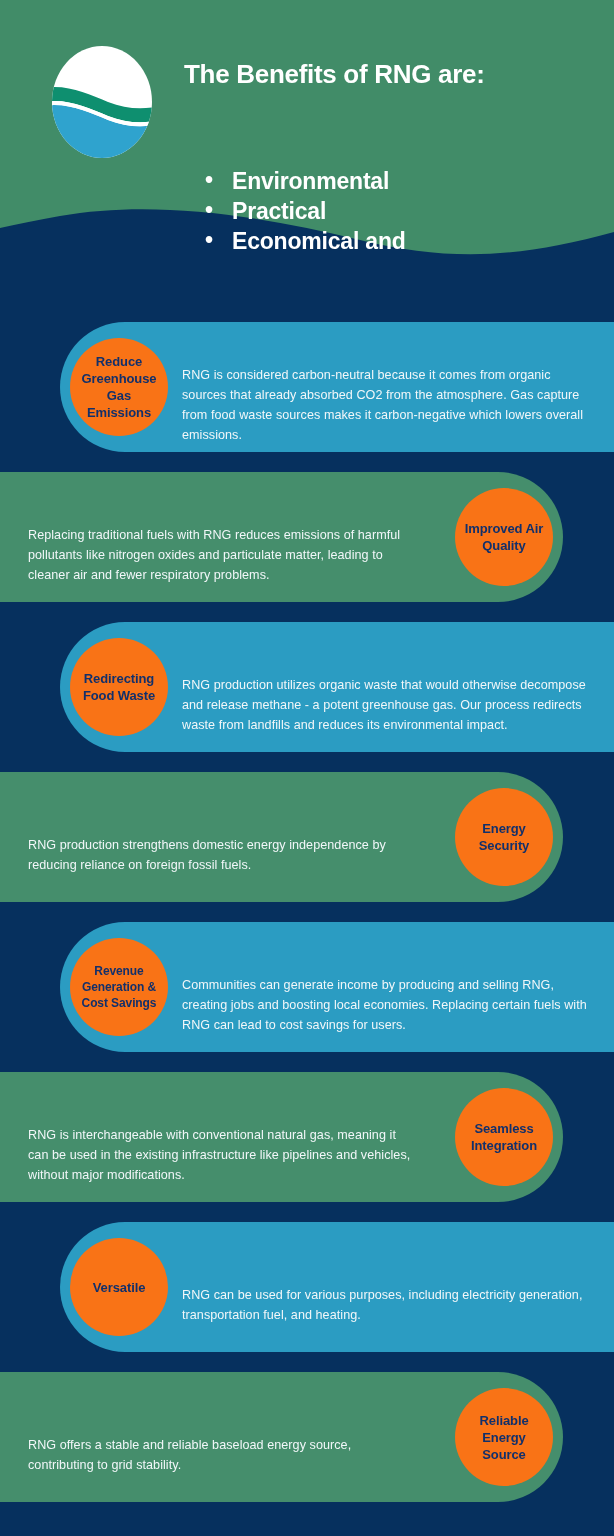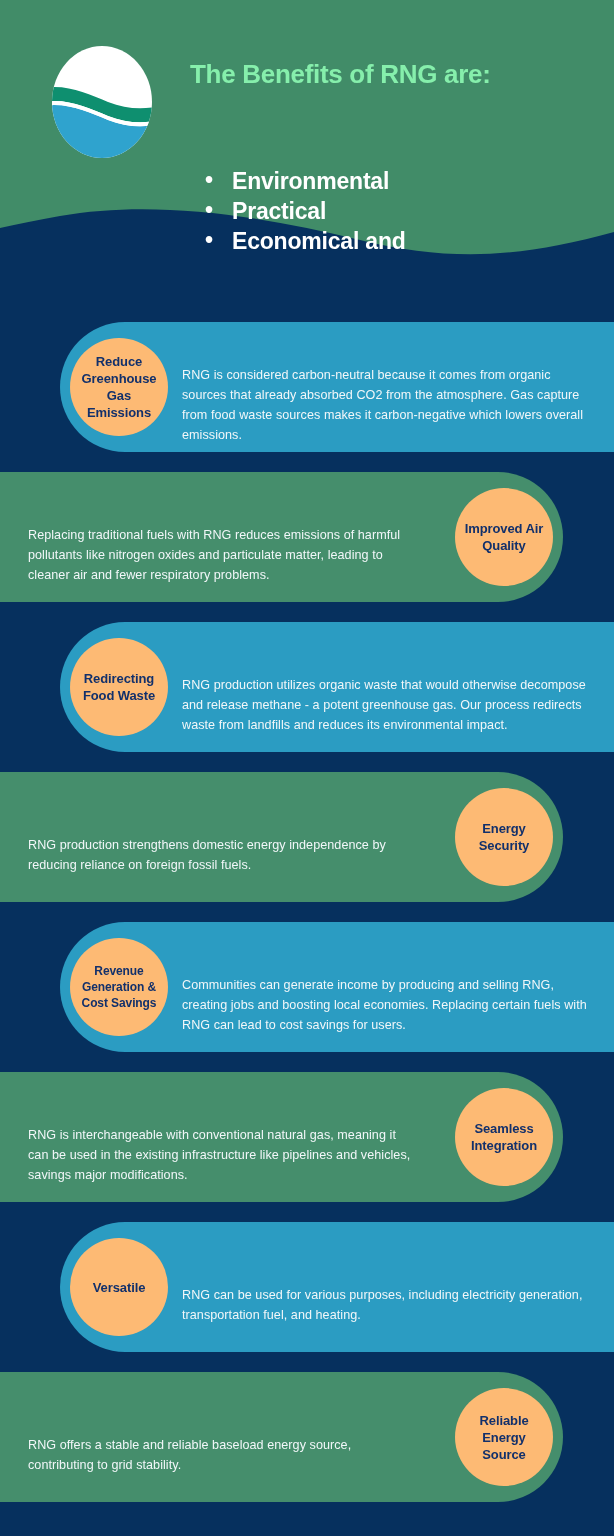--- a/index.html
+++ b/index.html
@@ -16,23 +16,23 @@
     overflow:hidden;
   }
   .header-wave { position:absolute; left:0; top:0; width:614px; height:300px; }
 
   .logo {
     position:absolute; left:48px; top:44px;
     width:108px; height:116px;
   }
 
   .title {
-    position:absolute; left:190px; top:58px;
+    position:absolute; left:184px; top:58px;
     width:400px;
-    color:#86efac; font-size:26px; font-weight:bold;
+    color:#ffffff; font-size:26px; font-weight:bold;
     letter-spacing:-0.3px; line-height:32px;
   }
 
   .bullets {
     position:absolute; left:205px; top:130px;
     list-style:none;
     margin-top:36px;
   }
   .bullets li {
     color:#FFFFFF; font-size:23px; font-weight:bold;
@@ -55,21 +55,21 @@
   }
   .band.green {
     left:0; width:563px;
     background:#458E6C;
     border-radius:0 65px 65px 0;
   }
 
   .circle {
     position:absolute; top:16px;
     width:98px; height:98px; border-radius:50%;
-    background:#fdba74;
+    background:#f97316;
     display:flex; align-items:center; justify-content:center;
     text-align:center;
   }
   .band.cyan .circle { left:10px; }
   .band.green .circle { right:10px; }
 
   .circle-label {
     color:#12306B; font-size:13px; font-weight:bold;
     line-height:17px; padding:0 4px; letter-spacing:-0.1px;
   }
@@ -148,21 +148,21 @@
   <div class="circle">
     <span class="circle-label small">Revenue Generation &amp; Cost Savings</span>
   </div>
   <div class="body-text">Communities can generate income by producing and selling RNG, creating jobs and boosting local economies. Replacing certain fuels with RNG can lead to cost savings for users.</div>
 </div>
 
 <div class="band green" style="top:1072px">
   <div class="circle">
     <span class="circle-label">Seamless Integration</span>
   </div>
-  <div class="body-text">RNG is interchangeable with conventional natural gas, meaning it can be used in the existing infrastructure like pipelines and vehicles, savings major modifications.</div>
+  <div class="body-text">RNG is interchangeable with conventional natural gas, meaning it can be used in the existing infrastructure like pipelines and vehicles, without major modifications.</div>
 </div>
 
 <div class="band cyan" style="top:1222px">
   <div class="circle">
     <span class="circle-label">Versatile</span>
   </div>
   <div class="body-text">RNG can be used for various purposes, including electricity generation, transportation fuel, and heating.</div>
 </div>
 
 <div class="band green" style="top:1372px">

